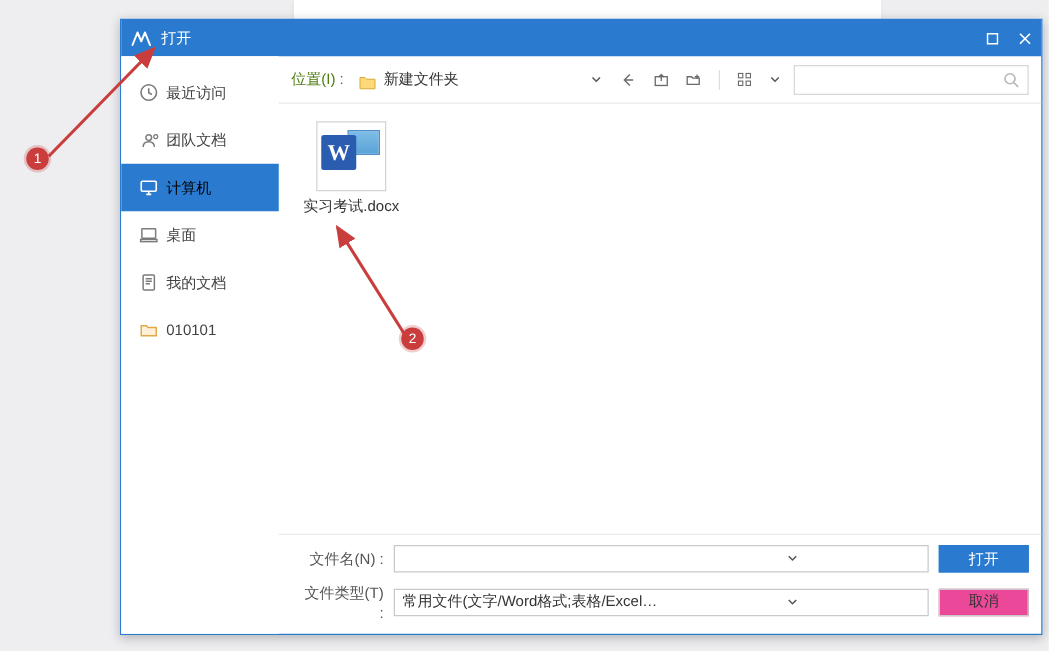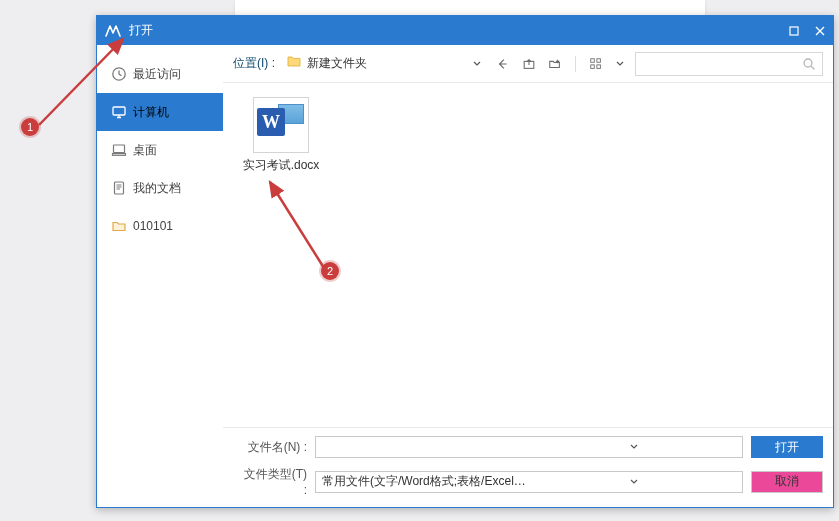--- a/index.html
+++ b/index.html
@@ -67,23 +67,23 @@
 
   .toolbar {
     height: 38px;
     display: flex; align-items: center;
     padding: 0 10px;
     gap: 8px;
     border-bottom: 1px solid #e9e9e9;
     font-size: 12px;
     color: #333;
   }
-  .loc-label { color:#0c4a6e; }
+  .loc-label { color:#4d7c0f; }
   .loc-select {
-    display: flex; align-items: flex-start; gap:6px;
+    display: flex; align-items: flex-end; gap:6px;
     border: none;
     padding: 2px 4px;
     min-width: 180px;
   }
   .folder-ico { width:14px; height:12px; }
   .loc-drop {
     width: 12px; height: 20px;
     display:flex; align-items:center; justify-content:center;
     cursor:pointer; color:#555;
   }
@@ -230,20 +230,28 @@
 
       <div class="side-item">
         <svg width="16" height="16" viewBox="0 0 16 16">
             <circle cx="8" cy="8" r="6.2" stroke-width="1.3"></circle>
             <path d="M8 4.5 V8.2 L10.5 9.6" stroke-width="1.3"></path>
           </svg>
         <span>最近访问</span>
       </div>
 
 
+      <div class="side-item">
+        <svg width="16" height="16" viewBox="0 0 16 16">
+            <circle cx="8" cy="6" r="2.3" stroke-width="1.2"></circle>
+            <path d="M3.5 13.5 C3.5 10.8 5.5 9.3 8 9.3 C10.5 9.3 12.5 10.8 12.5 13.5" stroke-width="1.2"></path>
+            <path d="M12 5.3 a1.6 1.6 0 1 1 0 0.01" stroke-width="1.1"></path>
+          </svg>
+        <span>团队文档</span>
+      </div>
 
       <div class="side-item active">
         <svg width="16" height="16" viewBox="0 0 16 16">
             <rect x="2" y="3" width="12" height="8" rx="1" stroke-width="1.3" fill="none"></rect>
             <path d="M6 13.5 H10 M8 11 V13.5" stroke-width="1.3"></path>
           </svg>
         <span>计算机</span>
       </div>
 
       <div class="side-item">

